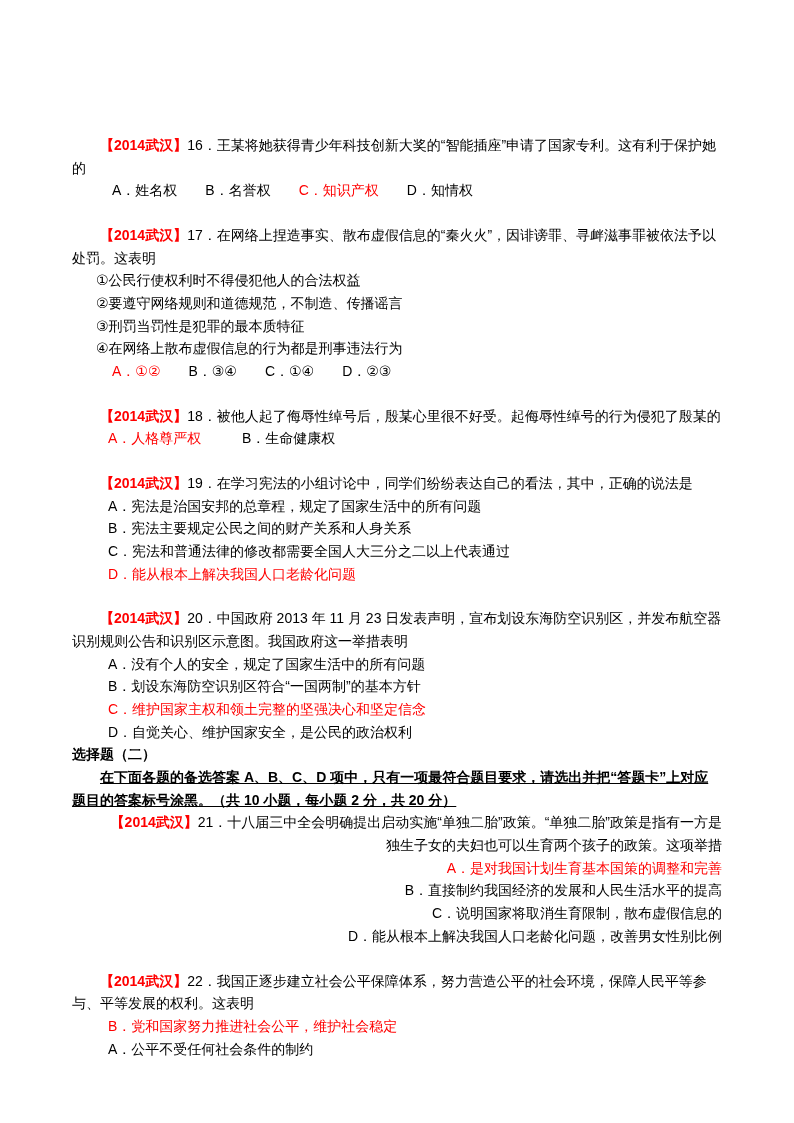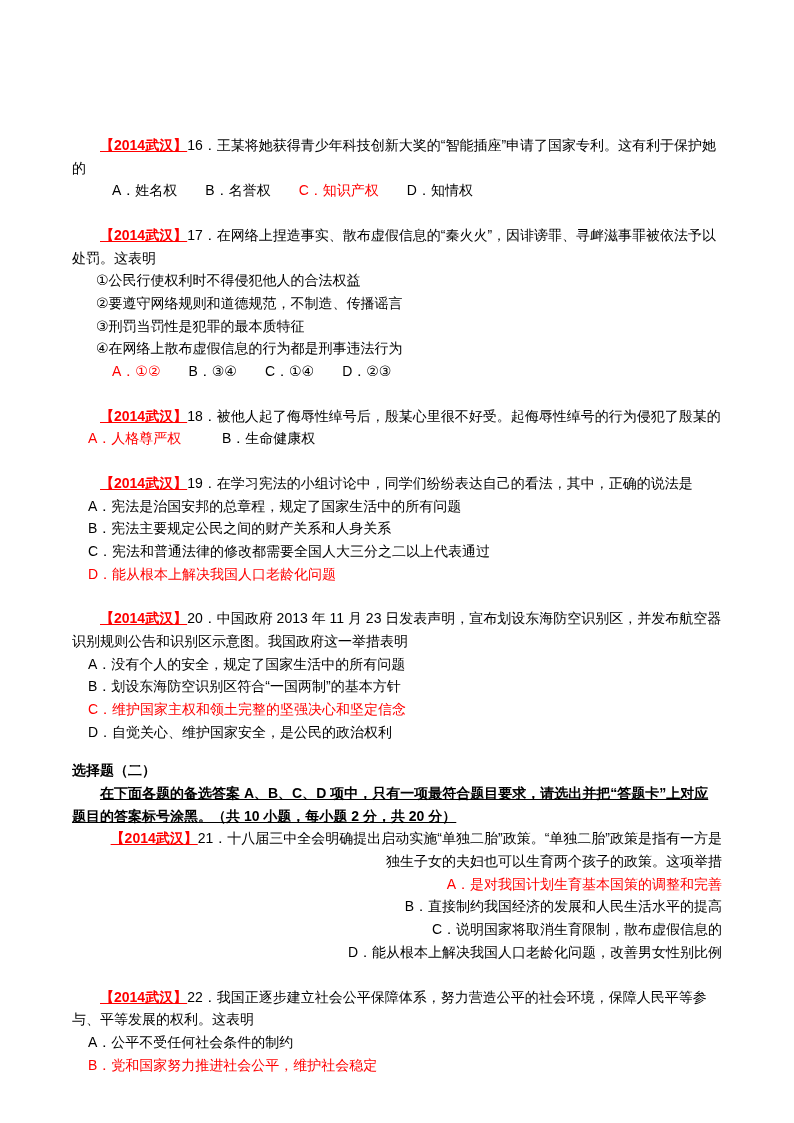--- a/index.html
+++ b/index.html
@@ -11,28 +11,28 @@
     background: #ffffff;
     padding: 112px 72px 40px 72px;
     font-family: "Liberation Sans", "DejaVu Sans", sans-serif;
     font-size: 14px;
     line-height: 1.62;
     color: #000000;
   }
   .question { margin-top: 22px; }
   .question.tight { margin-top: 0; text-align: right; }
   .q-head { text-indent: 28px; }
-  .tag { color: var(--highlight, #ff0000); font-weight: bold; text-decoration: underline; }
+  .tag { color: var(--highlight, #ff0000); font-weight: bold; }
   .statement { margin-left: 24px; }
-  .option-line { margin-left: 16px; }
+  .option-line { margin-left: 36px; }
   .options-inline { margin-left: 40px; }
   .options-inline .opt { margin-right: 28px; }
   .grid-row .gridopt { display: inline-block; min-width: 134px; }
   .red { color: var(--highlight, #ff0000); }
-  .section { margin-top: 16px; }
+  .section { margin-top: 0; }
   .section-title { font-weight: bold; }
   .section-instructions { font-weight: bold; text-indent: 28px; text-decoration: underline; }
 </style>
 </head>
 <body>
 
 <div class="page">
   <div id="doc-body">
       <div class="question">
         <p class="q-head"><span class="tag">【2014武汉】</span><span class="stem">16．王某将她获得青少年科技创新大奖的“智能插座”申请了国家专利。这有利于保护她的</span></p>
@@ -70,17 +70,17 @@
       </div>
       <div class="question tight">
         <p class="q-head"><span class="tag">【2014武汉】</span><span class="stem">21．十八届三中全会明确提出启动实施“单独二胎”政策。“单独二胎”政策是指有一方是独生子女的夫妇也可以生育两个孩子的政策。这项举措</span></p>
         <p class="option-line red">A．是对我国计划生育基本国策的调整和完善</p>
         <p class="option-line">B．直接制约我国经济的发展和人民生活水平的提高</p>
         <p class="option-line">C．说明国家将取消生育限制，散布虚假信息的</p>
         <p class="option-line">D．能从根本上解决我国人口老龄化问题，改善男女性别比例</p>
       </div>
       <div class="question">
         <p class="q-head"><span class="tag">【2014武汉】</span><span class="stem">22．我国正逐步建立社会公平保障体系，努力营造公平的社会环境，保障人民平等参与、平等发展的权利。这表明</span></p>
+        <p class="option-line red">B．党和国家努力推进社会公平，维护社会稳定</p>
         <p class="option-line">A．公平不受任何社会条件的制约</p>
-        <p class="option-line red">B．党和国家努力推进社会公平，维护社会稳定</p>
       </div>
     </div>
 </div>
 
 </body></html>

